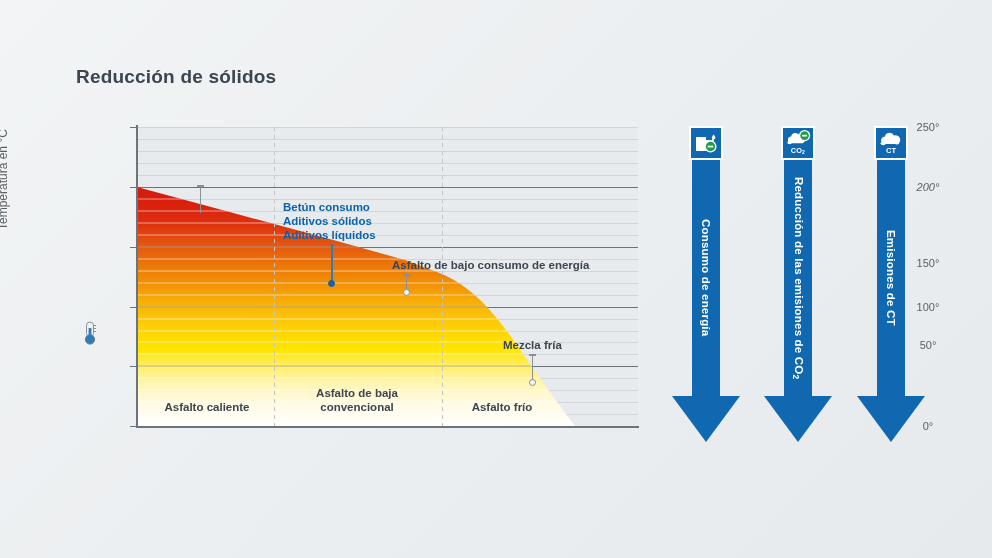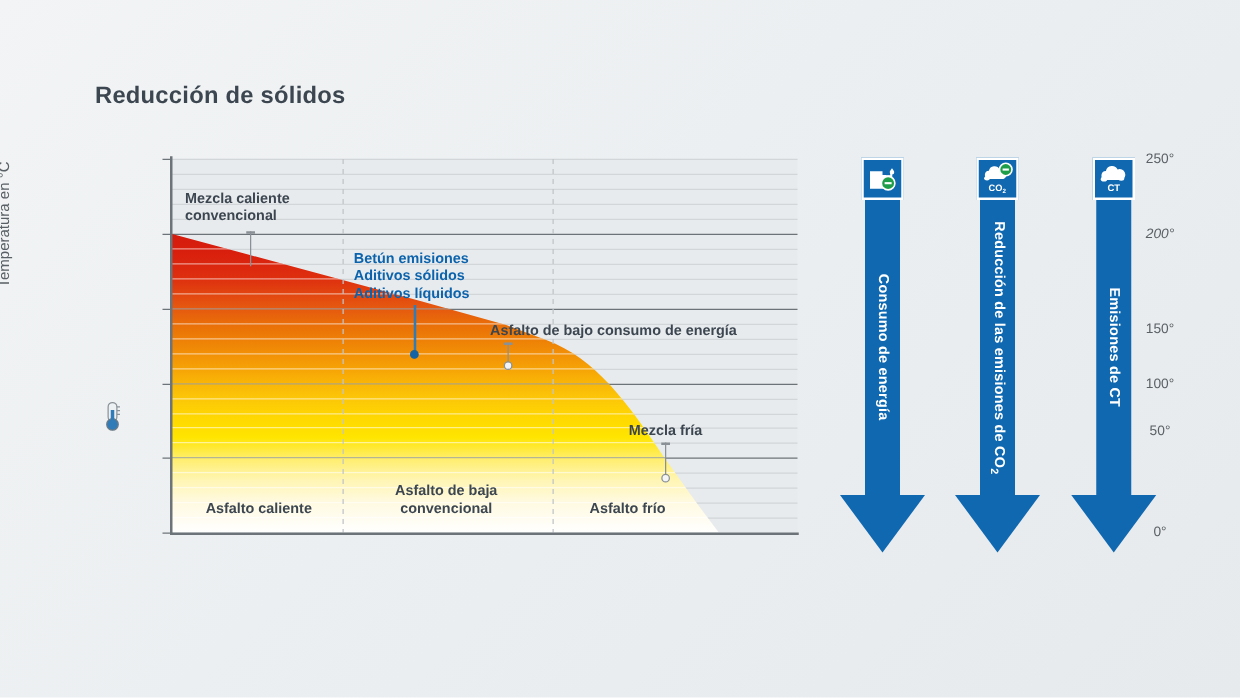--- a/index.html
+++ b/index.html
@@ -188,29 +188,25 @@
           <line x1="0" y1="180" x2="501" y2="180"></line>
           <line x1="0" y1="239" x2="501" y2="239"></line>
         </g>
       </g>
     </svg>
 
     <div class="vsep" style="left:137px;"></div>
     <div class="vsep" style="left:305px;"></div>
   </div>
 
-  <div class="callout" style="left:148px;top:152px;">
-    <div>Mezcla caliente</div>
-    <div>convencional</div>
-  </div>
   <div class="leader-cap" style="left:197px;top:185px;"></div>
   <div class="leader" style="left:200px;top:185px;height:28px;"></div>
 
   <div class="callout blue" style="left:283px;top:200px;">
-    <div>Betún emisiones</div>
+    <div>Betún consumo</div>
     <div>Aditivos sólidos</div>
     <div>Aditivos líquidos</div>
   </div>
   <div class="leader blue" style="left:331px;top:244px;height:39px;"></div>
   <div class="dot filled" style="left:328px;top:280px;"></div>
 
   <div class="callout" style="left:392px;top:258px;">
     <div>Asfalto de bajo consumo de energía</div>
   </div>
   <div class="leader-cap" style="left:403px;top:274px;"></div>

